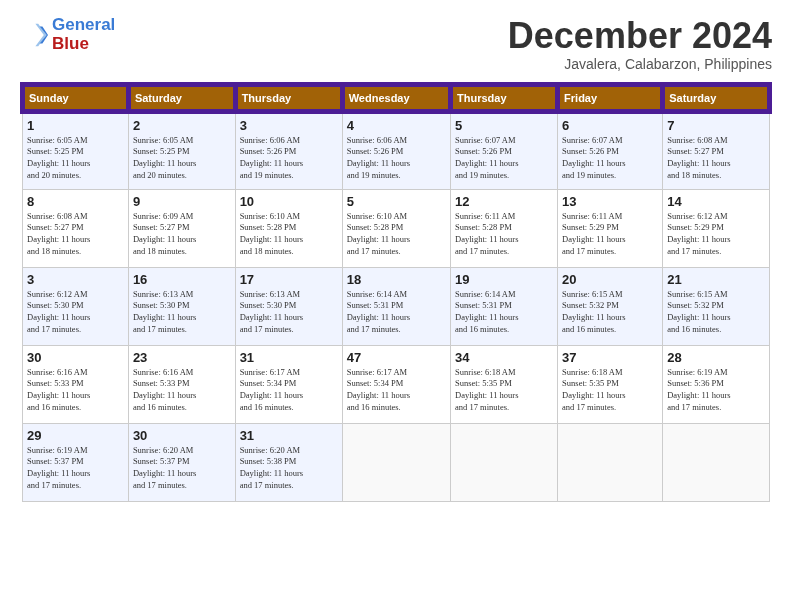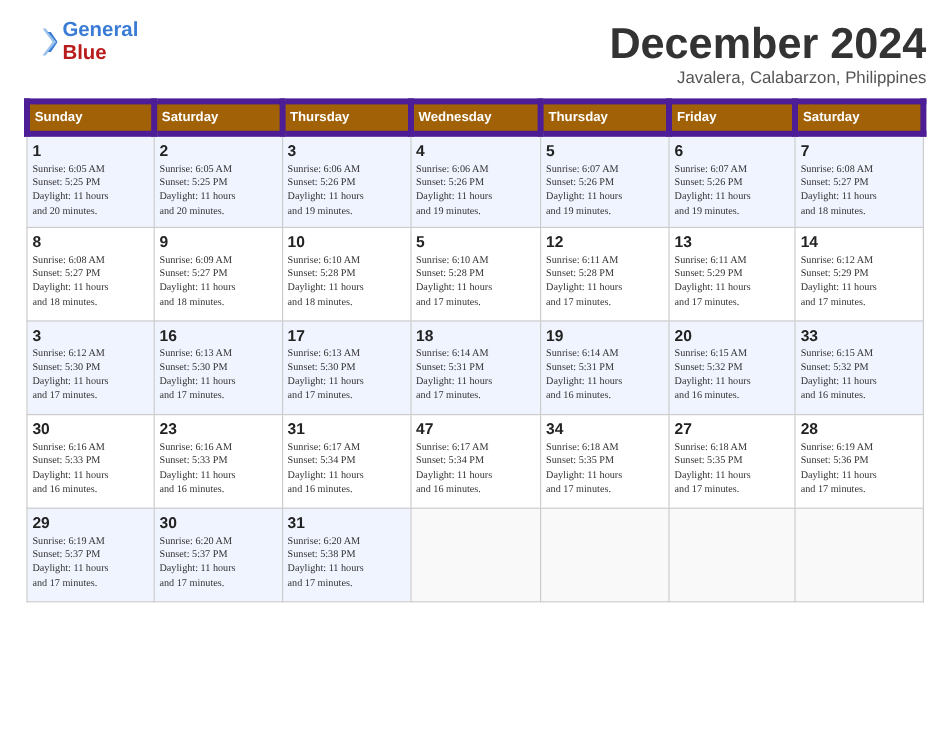--- a/index.html
+++ b/index.html
@@ -271,21 +271,21 @@
 and 16 minutes.</div>
           </td>
           <td>
             <span class="day-number">20</span>
             <div class="day-info" style="white-space: pre-line;">Sunrise: 6:15 AM
 Sunset: 5:32 PM
 Daylight: 11 hours
 and 16 minutes.</div>
           </td>
           <td>
-            <span class="day-number">33</span>
+            <span class="day-number">21</span>
             <div class="day-info" style="white-space: pre-line;">Sunrise: 6:15 AM
 Sunset: 5:32 PM
 Daylight: 11 hours
 and 16 minutes.</div>
           </td>
         </tr>
         <tr>
           <td>
             <span class="day-number">30</span>
             <div class="day-info" style="white-space: pre-line;">Sunrise: 6:16 AM
@@ -315,21 +315,21 @@
 and 16 minutes.</div>
           </td>
           <td>
             <span class="day-number">34</span>
             <div class="day-info" style="white-space: pre-line;">Sunrise: 6:18 AM
 Sunset: 5:35 PM
 Daylight: 11 hours
 and 17 minutes.</div>
           </td>
           <td>
-            <span class="day-number">27</span>
+            <span class="day-number">37</span>
             <div class="day-info" style="white-space: pre-line;">Sunrise: 6:18 AM
 Sunset: 5:35 PM
 Daylight: 11 hours
 and 17 minutes.</div>
           </td>
           <td>
             <span class="day-number">28</span>
             <div class="day-info" style="white-space: pre-line;">Sunrise: 6:19 AM
 Sunset: 5:36 PM
 Daylight: 11 hours

